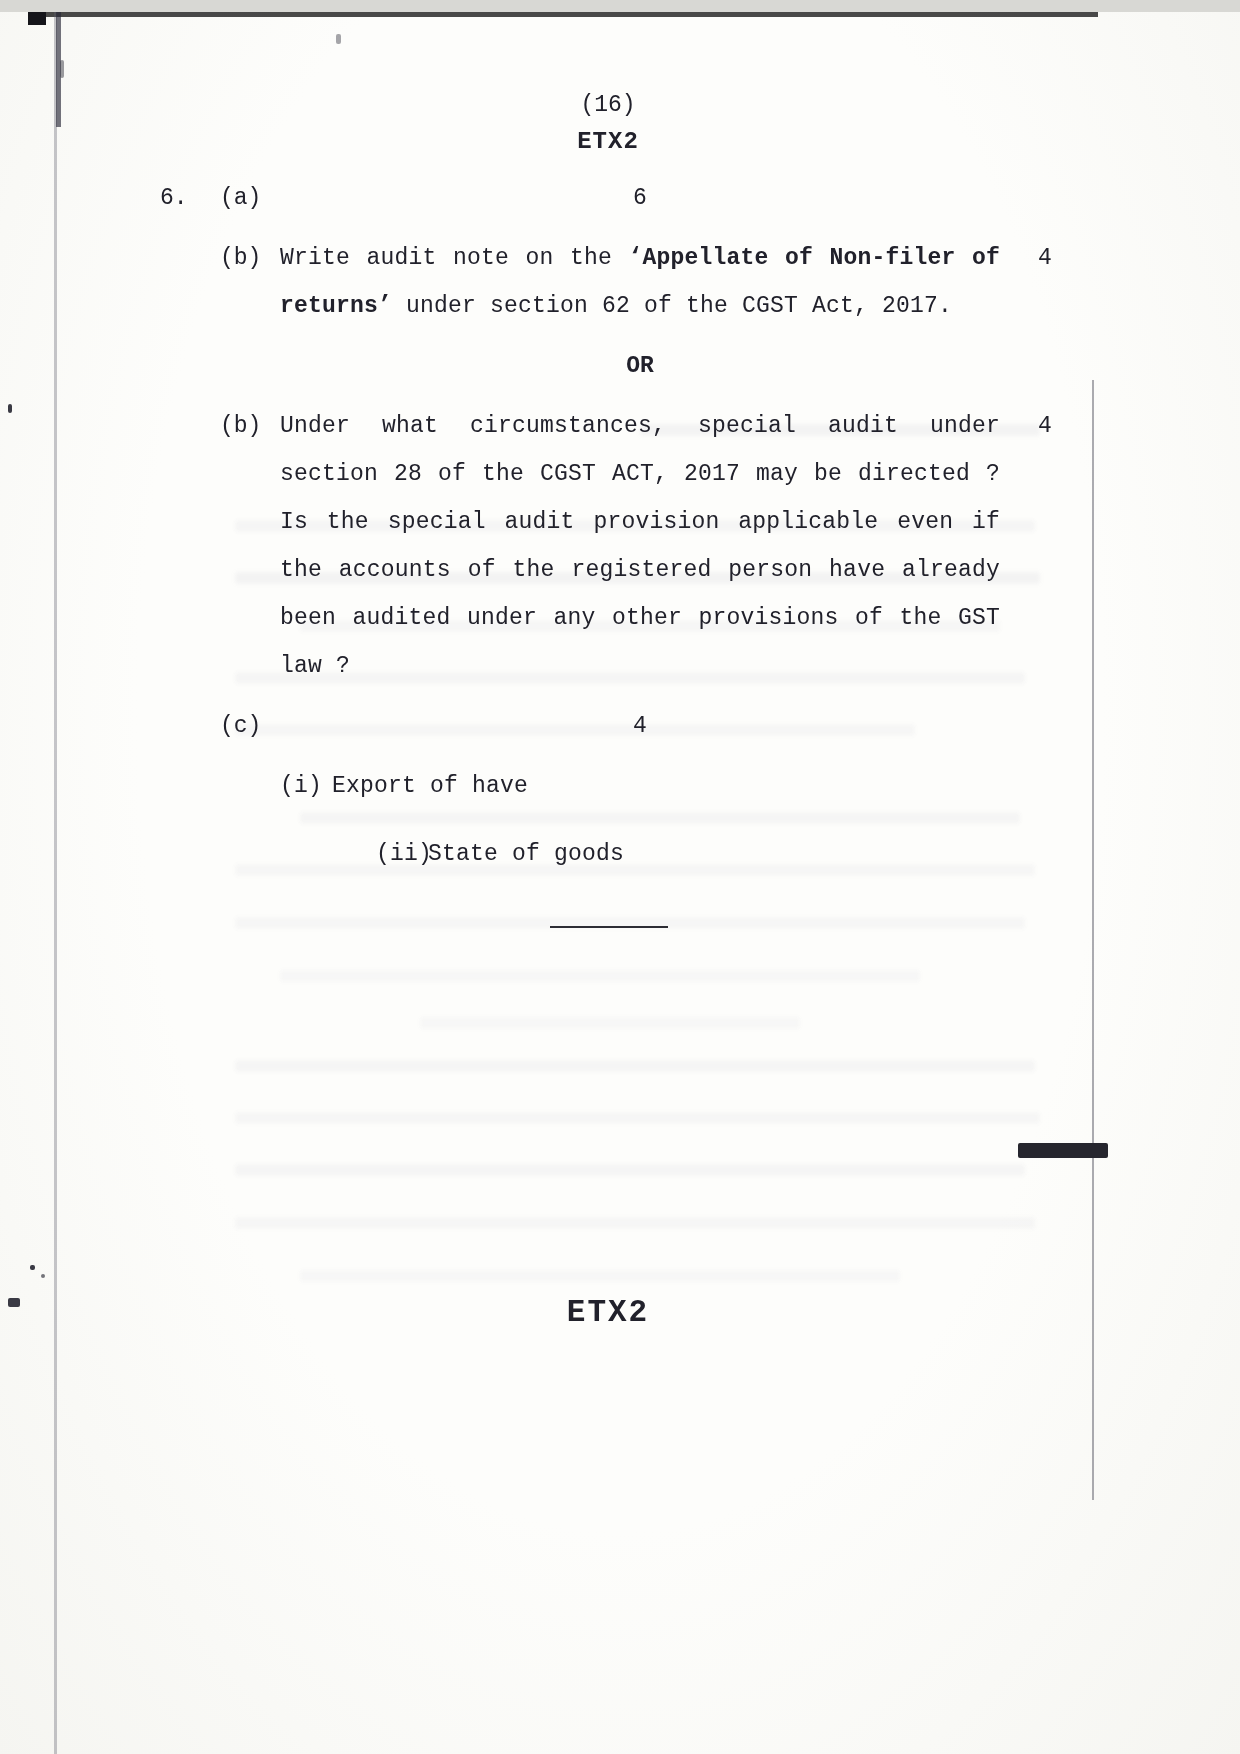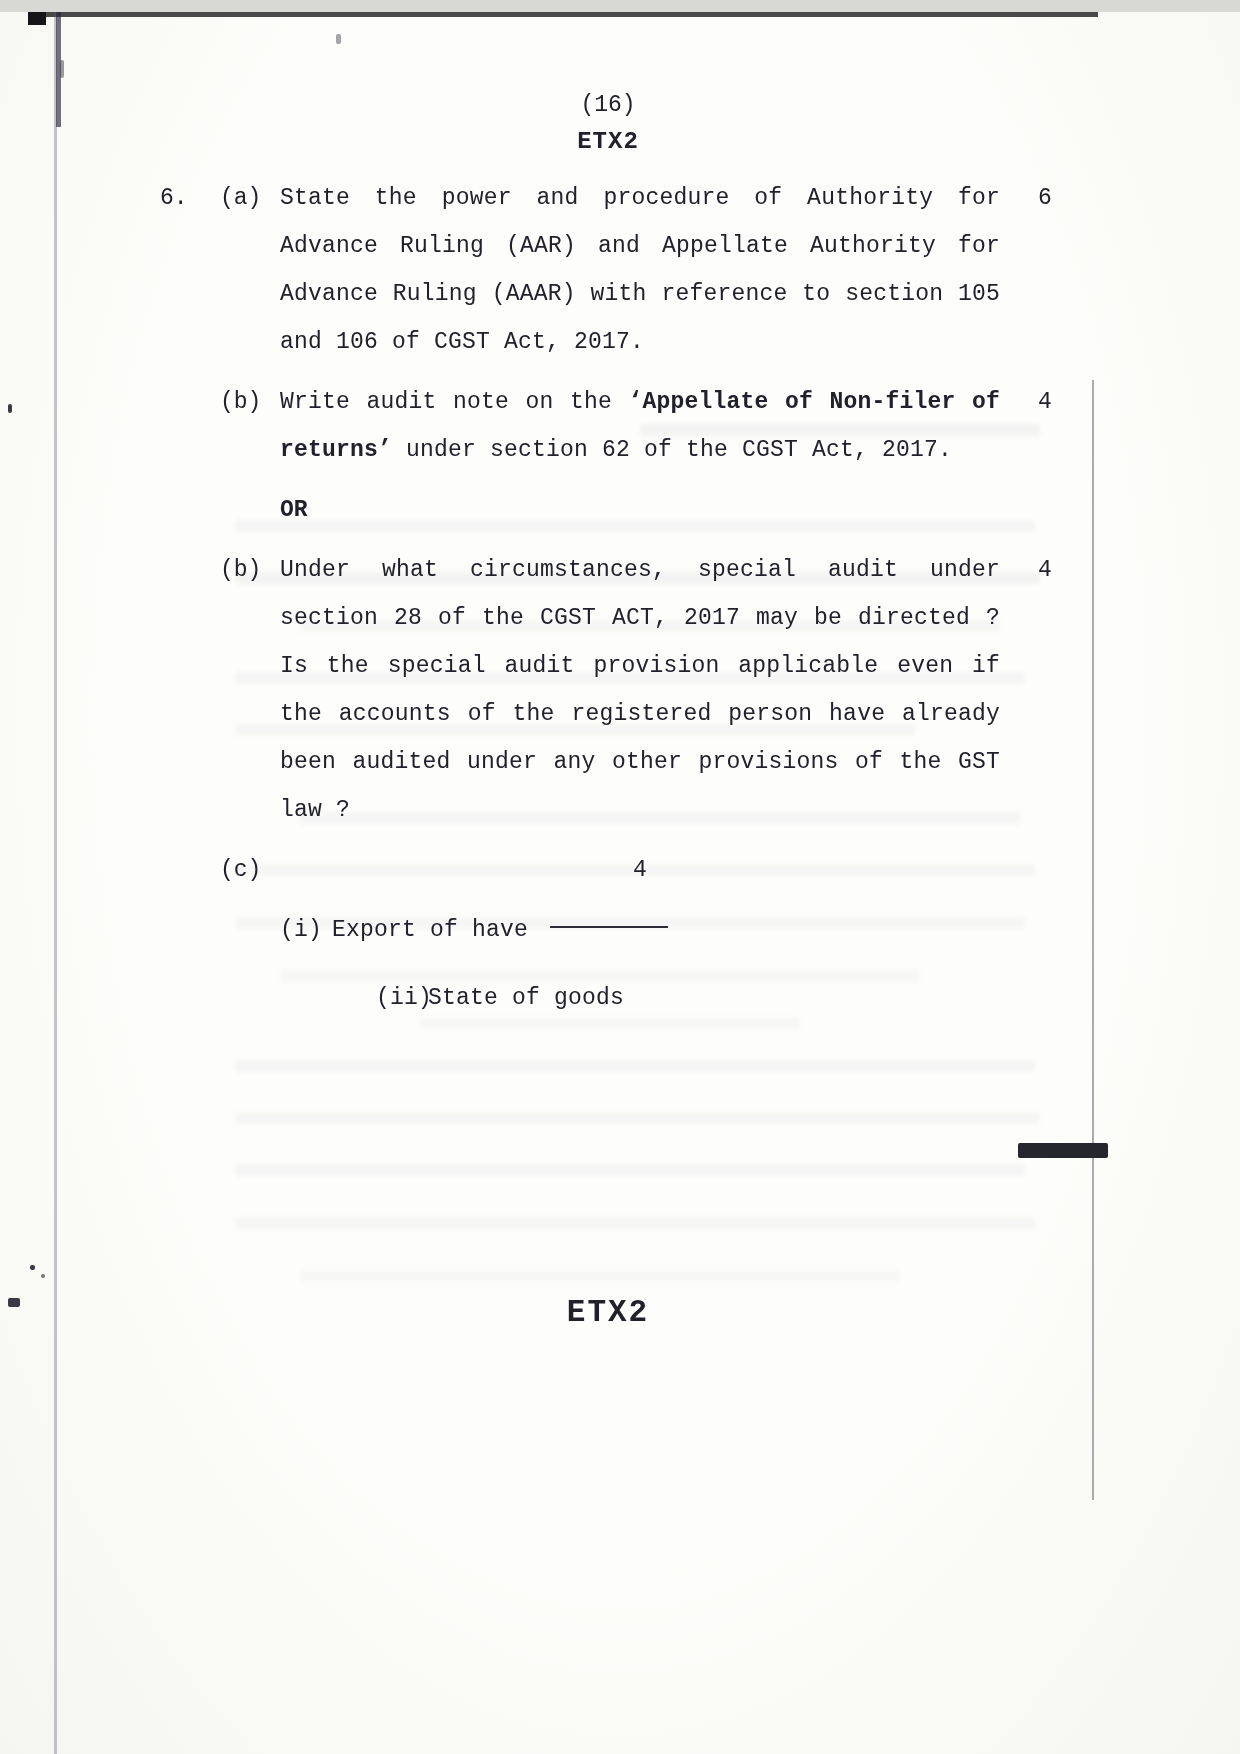--- a/index.html
+++ b/index.html
@@ -59,21 +59,21 @@
     text-align: center; font-size: 24px; font-weight: bold; letter-spacing: 1px;
   }
   .content { position: absolute; left: 160px; top: 162px; width: 930px; }
   .row { display: grid; grid-template-columns: 60px 60px 720px 90px; }
   .row.gap { margin-top: 12px; }
   .row.gap-lg { margin-top: 20px; gap: 48px; }
   .qnum, .plabel, .marks, .ptext, .or { font-size: 23px; line-height: 48px; }
   .ptext { text-align: justify; letter-spacing: .2px; }
   .marks { text-align: center; }
   .bold { font-weight: bold; }
-  .or { grid-column: 3; font-weight: bold; text-align: left; }
+  .or { grid-column: 3; font-weight: bold; text-align: center; }
   .subrow .ptext { display: grid; grid-template-columns: 52px 668px; text-align: left; }
   .divider {
     position: absolute; left: 550px; top: 914px; width: 118px;
     border-top: 2px solid #2c2c34;
   }
   .footer-code {
     position: absolute; top: 1283px; left: 0; width: 1216px;
     text-align: center; font-size: 31px; font-weight: bold; letter-spacing: 2px;
   }
 </style>
@@ -115,21 +115,20 @@
   </div>
 
   <div class="page-number">(16)</div>
   <div class="header-code">ETX2</div>
 
   <div class="content">
 
     <div class="row">
       <div class="qnum">6.</div>
       <div class="plabel">(a)</div>
-      <div class="ptext">State the power and procedure of Authority for Advance Ruling (AAR) and Appellate Authority for Advance Ruling (AAAR) with reference to section 105 and 106 of CGST Act, 2017.</div>
       <div class="marks">6</div>
     </div>
 
     <div class="row gap">
       <div class="qnum"></div>
       <div class="plabel">(b)</div>
       <div class="ptext"><span>Write audit note on the </span><span class="bold">‘Appellate of Non-filer of returns’</span><span> under section 62 of the CGST Act, 2017.</span></div>
       <div class="marks">4</div>
     </div>
 

